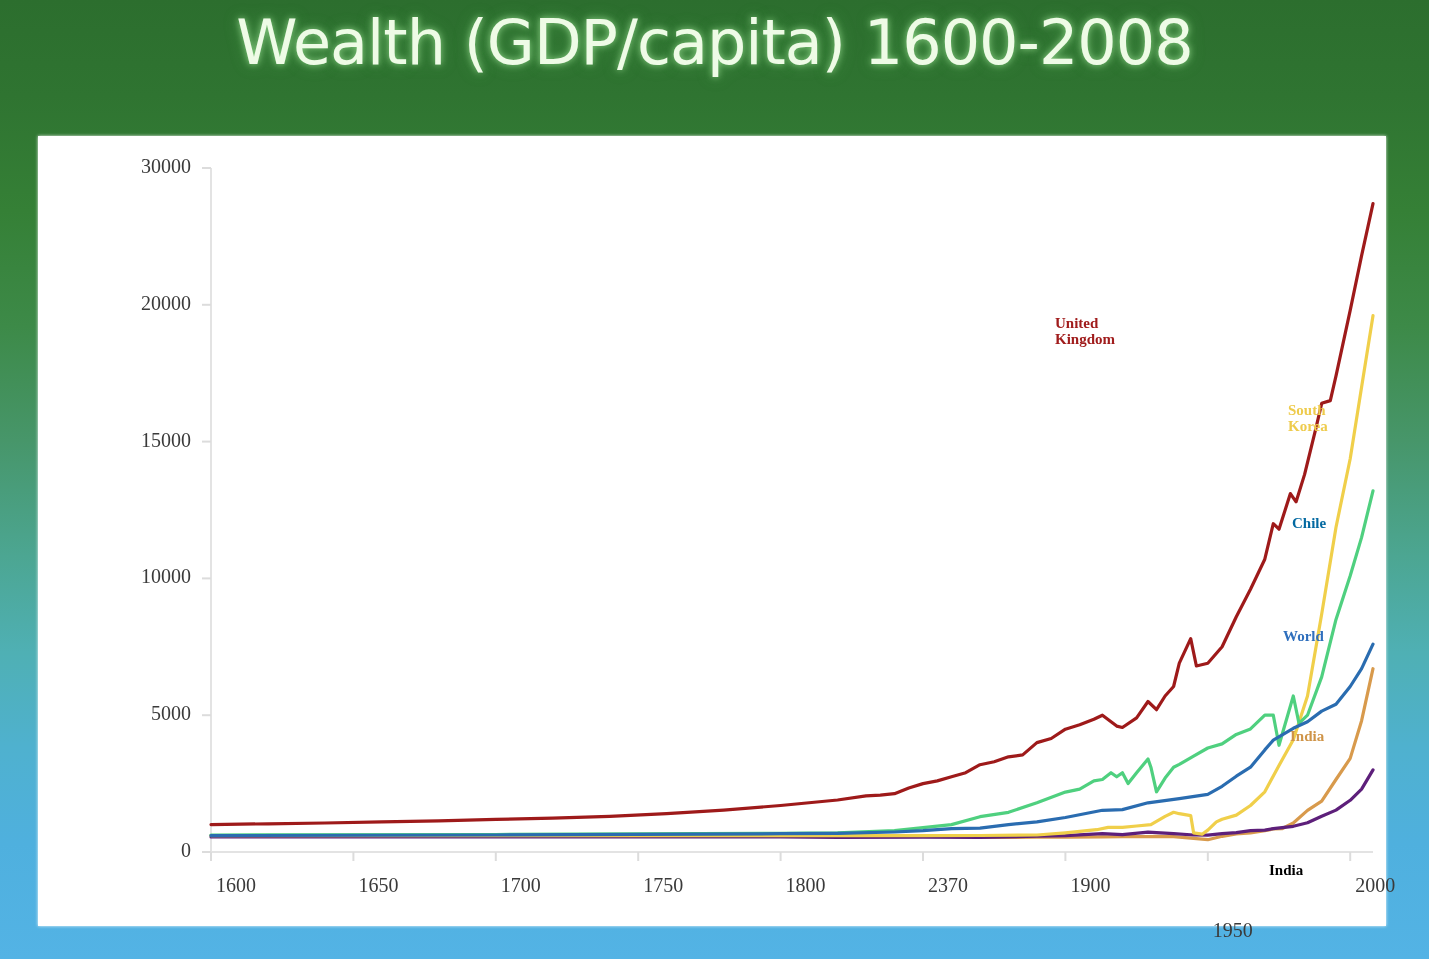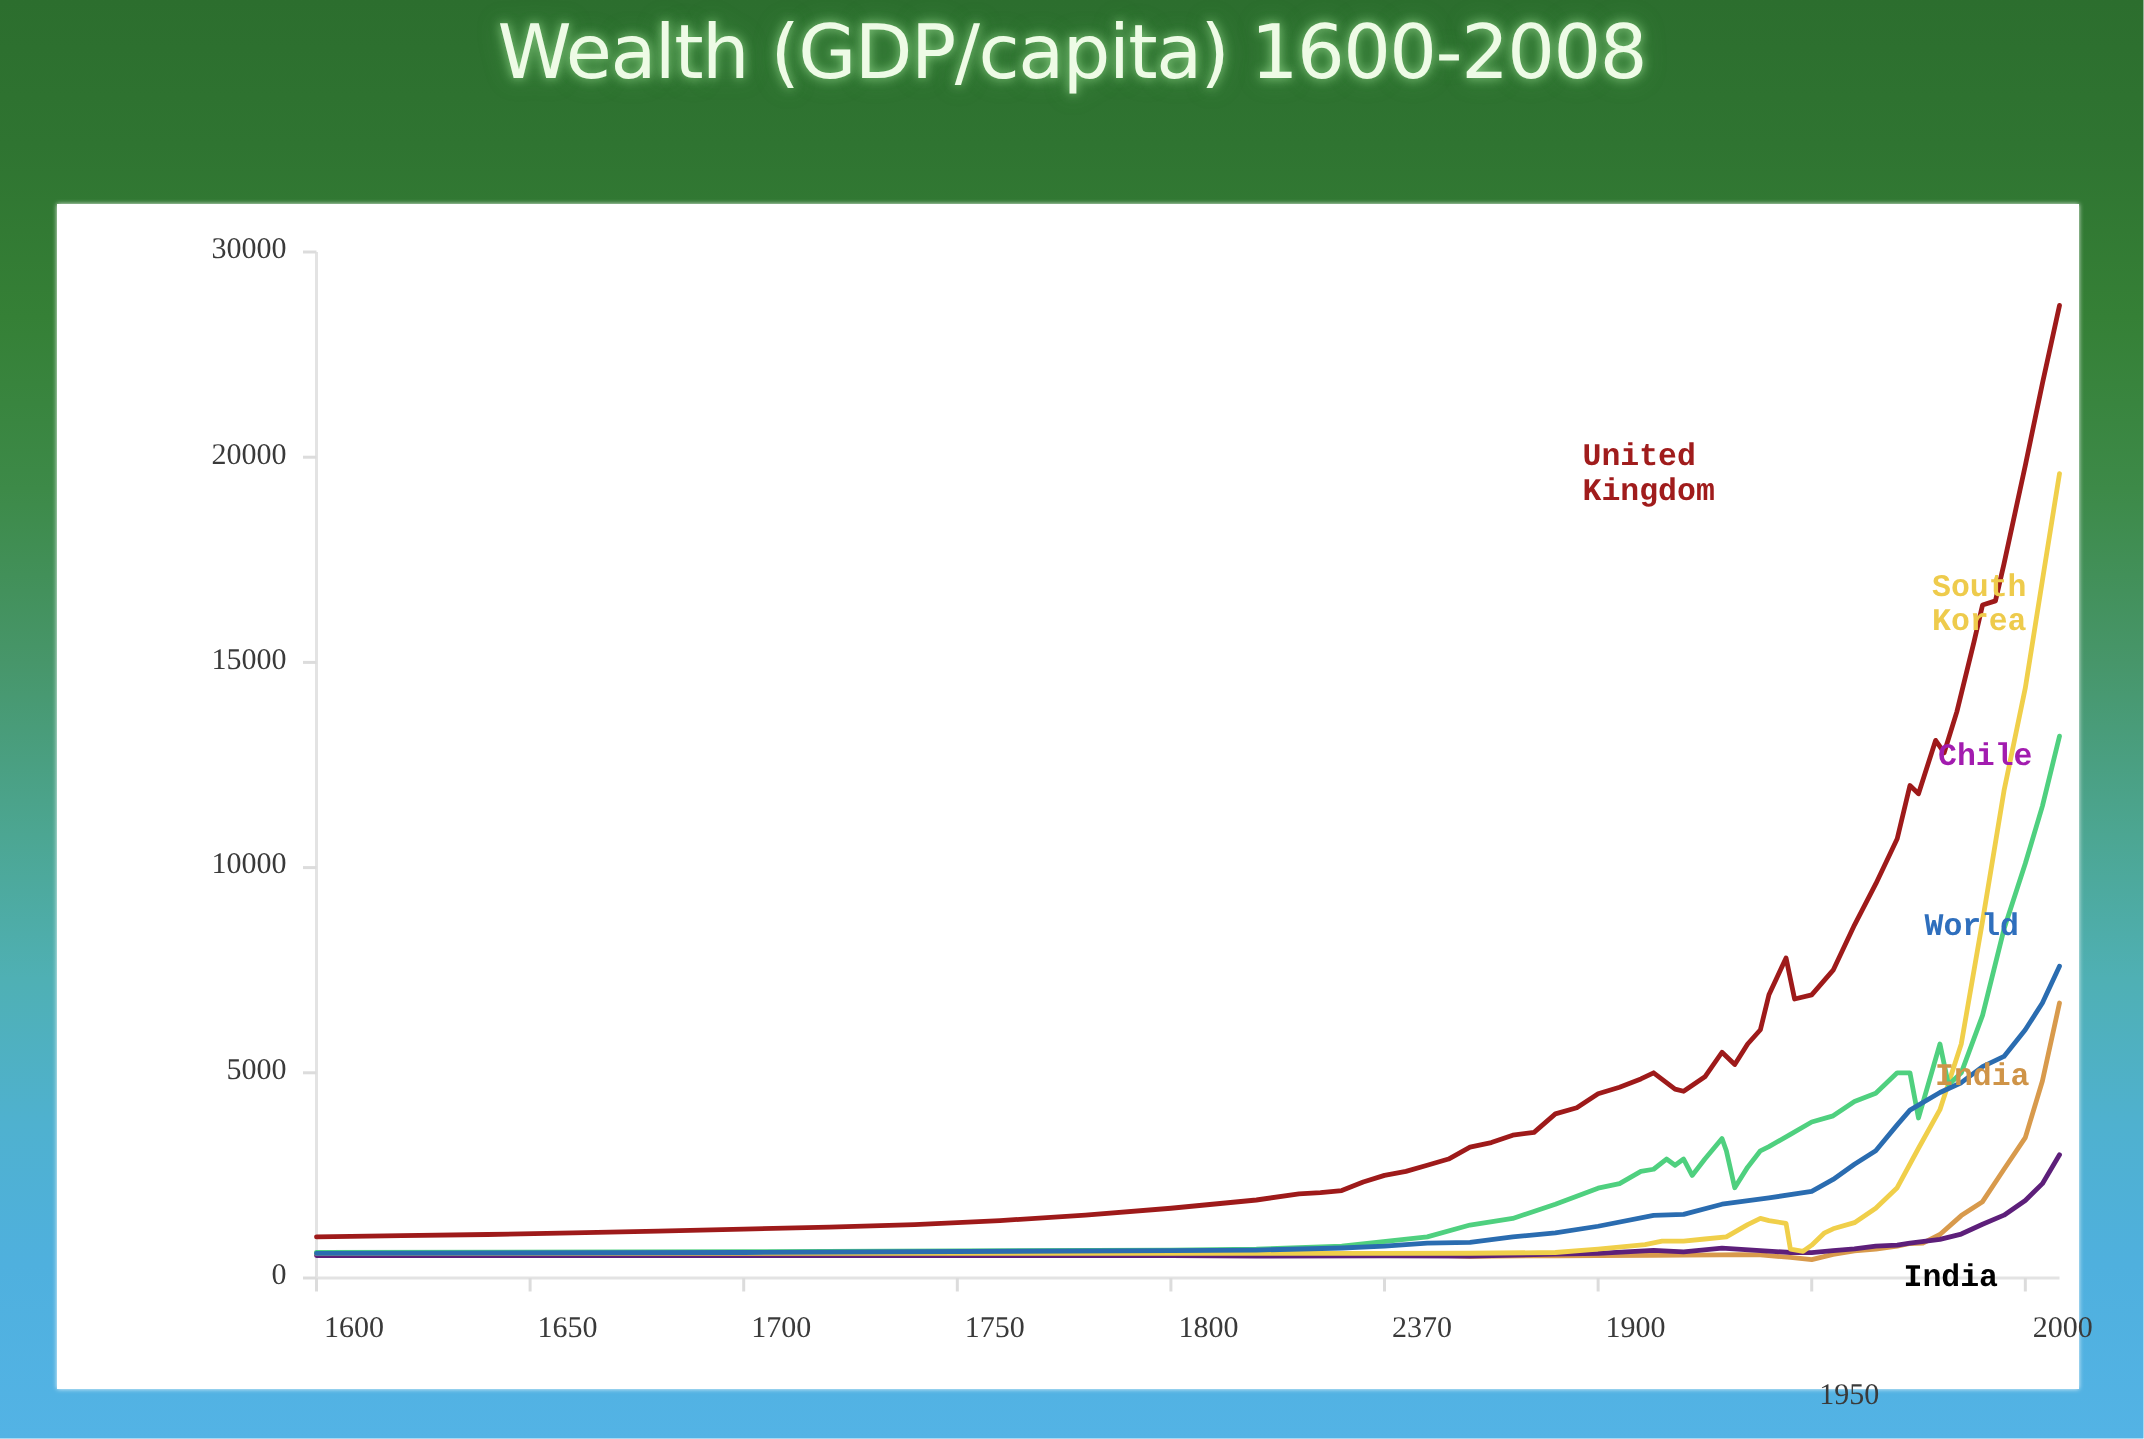--- a/index.html
+++ b/index.html
@@ -9,21 +9,21 @@
     background:linear-gradient(180deg,
       #2c6e2e 0%, #2f7431 10%, #358036 22%, #3d8a48 34%,
       #47966a 46%, #4ca692 58%, #4fb0b4 68%, #4fb1cf 78%,
       #4fb0de 88%, #53b3e5 100%);
   }
   #slide{position:relative;width:1429px;height:959px;}
 
   .title{
     position:absolute;left:0;top:6px;width:1429px;
     text-align:center;
-    font-size:50px;font-weight:400;
+    font-size:62px;font-weight:400;
     color:#eefbe6;
     letter-spacing:-1px;
     text-shadow:0 0 7px rgba(190,255,180,.65), 0 0 16px rgba(120,220,120,.35);
     font-family:"DejaVu Sans", sans-serif;
   }
 
   .panel{
     position:absolute;left:38px;top:136px;width:1348px;height:790px;
     background:#ffffff;
     box-shadow:0 0 3px rgba(255,255,255,.9);
@@ -36,24 +36,25 @@
     position:absolute;
     font-size:20px;color:#3a3a3a;
     font-family:"Liberation Serif", serif;
     letter-spacing:0px;
   }
   .ytick{text-align:right;width:90px;}
   .xtick{text-align:right;width:90px;}
 
   .serieslabel{
     position:absolute;
-    font-size:21px;font-weight:bold;
-    font-family:Liberation Mono, monospace;
+    font-size:15px;font-weight:bold;
+    font-family:Liberation Serif, serif;
     line-height:1.08;
     white-space:pre-line;
+    margin-top:20px;
   }
 </style>
 </head>
 <body>
 
 <div id="slide">
 
   <div class="title">Wealth (GDP/capita) 1600-2008</div>
 
   <div class="panel">
@@ -106,21 +107,21 @@
           <div class="xtick" style="left: 840.01px; top: 738px;">2370</div>
           <div class="xtick" style="left: 982.412px; top: 738px;">1900</div>
           <div class="xtick" style="left: 1124.81px; top: 738px; margin-top: 45px;">1950</div>
           <div class="xtick" style="left: 1267.22px; top: 738px;">2000</div>
         </div>
       <div id="slabels">
           <div class="serieslabel" style="color: rgb(160, 28, 28); left: 1017px; top: 159px;">United
 Kingdom</div>
           <div class="serieslabel" style="color: rgb(238, 203, 76); left: 1250px; top: 246px;">South
 Korea</div>
-          <div class="serieslabel" style="color: #a21caf; left: 1254px; top: 359px;">Chile</div>
+          <div class="serieslabel" style="color: #0369a1; left: 1254px; top: 359px;">Chile</div>
           <div class="serieslabel" style="color: rgb(47, 111, 189); left: 1245px; top: 472px;">World</div>
           <div class="serieslabel" style="color: rgb(207, 148, 72); left: 1252px; top: 572px;">India</div>
           <div class="serieslabel" style="color: #000000; left: 1231px; top: 706px;">India</div>
         </div>
 
     </div>
   </div>
 
 </div>
 

